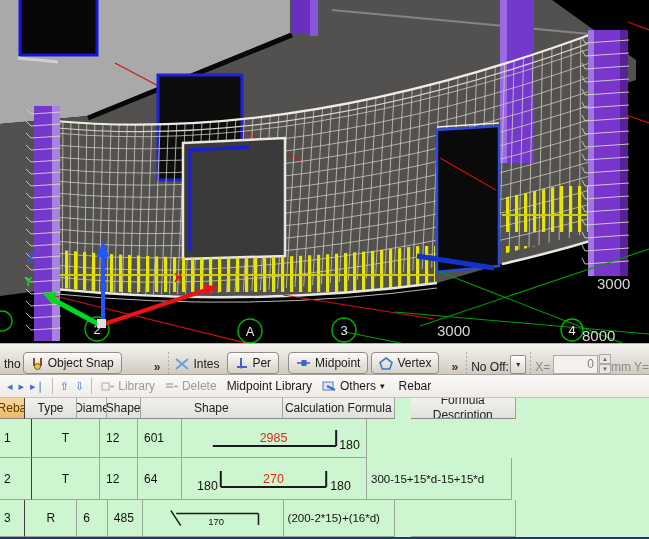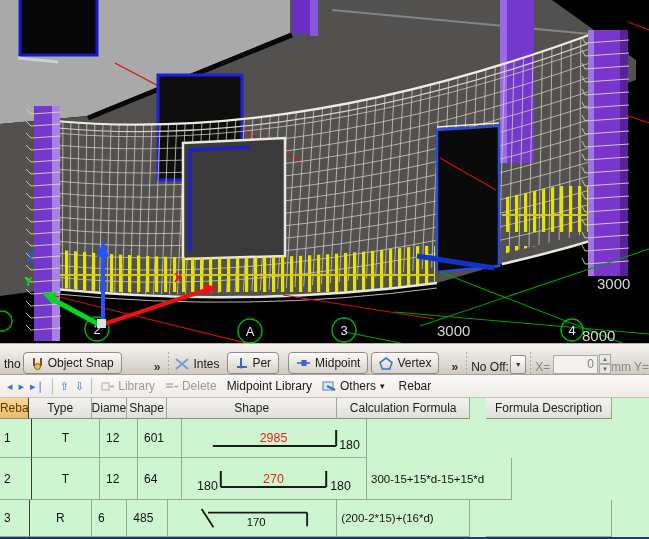--- a/index.html
+++ b/index.html
@@ -36,21 +36,21 @@
   .editbar { width:649px; height:23px; display:flex; align-items:center;
     background:linear-gradient(#fbfaf8,#efece7); border-bottom:1px solid #c6c1b8;
     font-size:12px; color:#1a1a1a; white-space:nowrap; }
   .navico { color:#3a6fd8; font-size:11px; padding:0 3px; }
   .disabled { color:#9e9b95; }
   .ebtn { display:inline-flex; align-items:center; gap:4px; padding:2px 5px; }
   .esep { width:1px; height:16px; background:#c2bdb4; margin:0 4px; }
 
   
   .grid { width:649px; background:#cdf6d0; }
-  .trow { display:flex; width:612px; }
+  .trow { display:flex; width:516px;text-align:center; }
   .cell { border-right:1px solid #9aa69a; border-bottom:1px solid #9aa69a;
     overflow:hidden; display:flex; align-items:center; font-size:12px; color:#111; }
   .c0 { width:32px; padding-left:4px; border-right:1px solid #3c3c3c; }
   .c1 { width:68px; justify-content:center; }
   .c2 { width:38px; padding-left:6px; }
   .c3 { width:44px; padding-left:6px; }
   .c4 { width:185px; justify-content:center; }
   .c5 { width:145px; padding-left:4px; font-size:11.5px; }
   .c6 { width:137px; padding-left:4px; font-size:11.5px; line-height:1.25;margin-left:16px; }
   .hrow .cell { background:linear-gradient(#f2f1ef,#e2e0dc); height:21px; font-size:12px;

